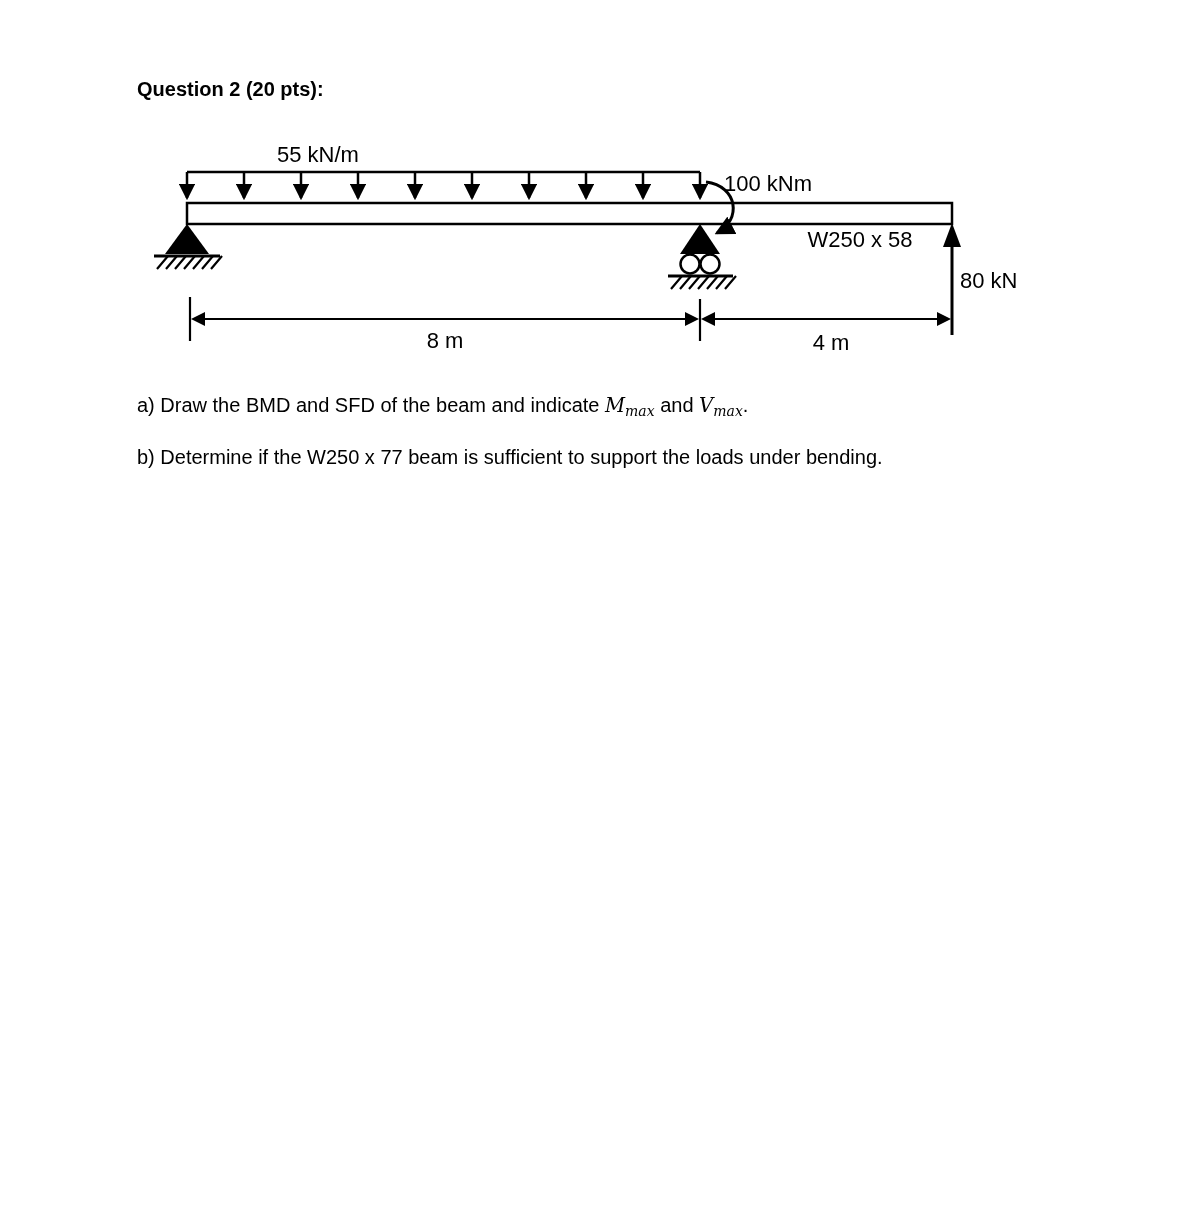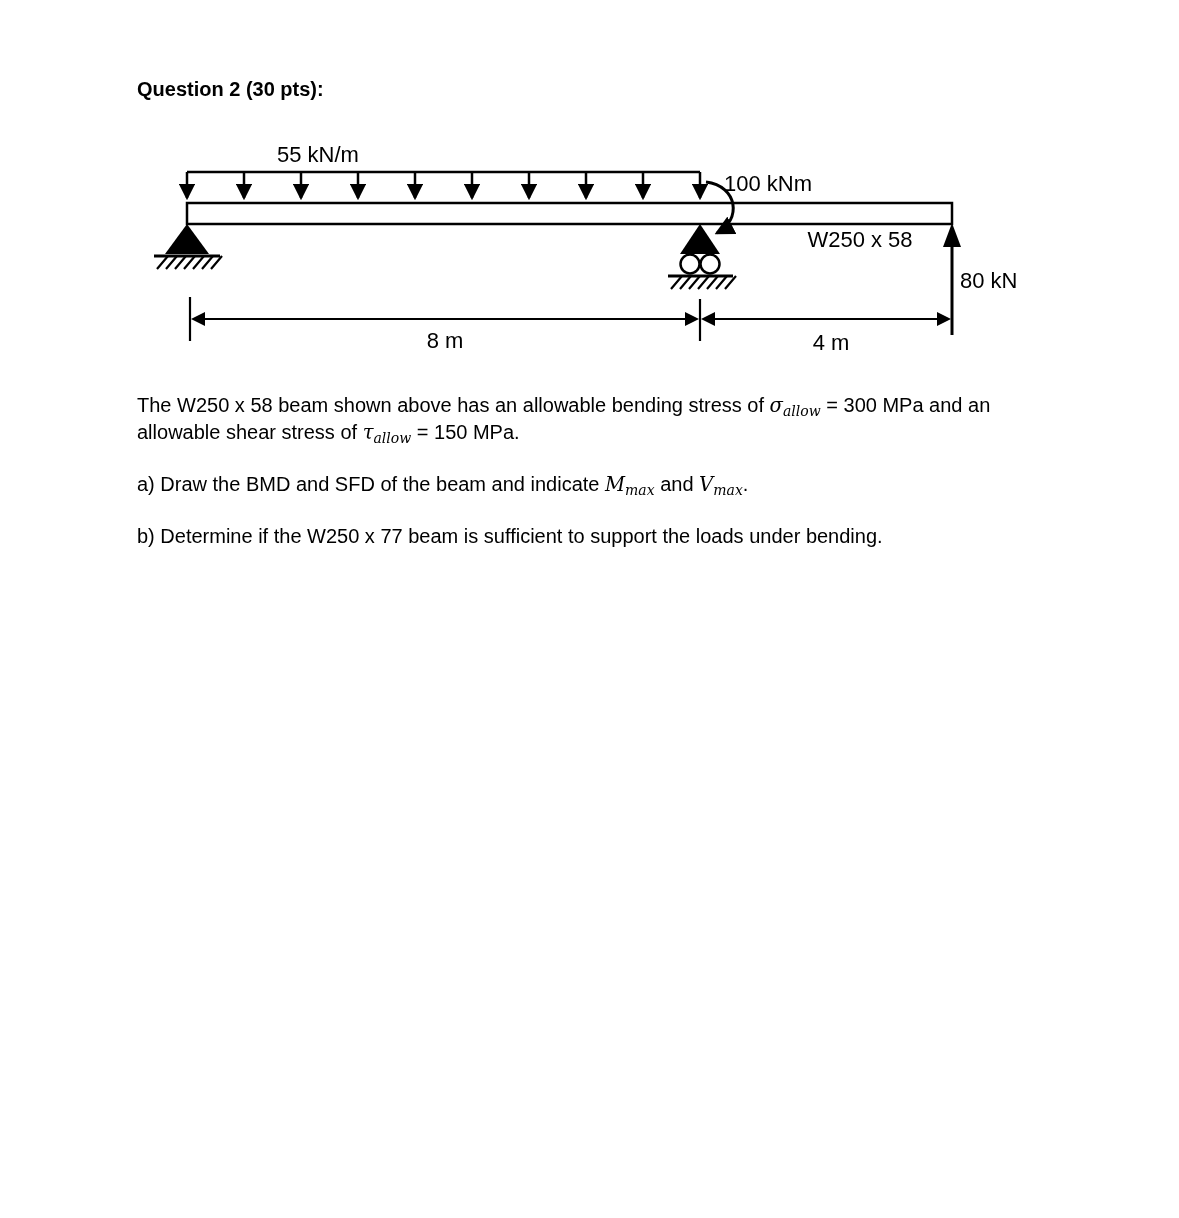--- a/index.html
+++ b/index.html
@@ -33,21 +33,21 @@
   .sub {
     font-family: "DejaVu Serif", serif;
     font-style: italic;
     font-size: 0.70em;
     position: relative; top: 0.28em;
   }
 </style>
 </head>
 <body>
 
-<div class="heading">Question 2 (30 pts):</div>
+<div class="heading">Question 2 (20 pts):</div>
 
 <svg class="diagram" width="920" height="250" viewBox="0 0 920 250">
   <defs>
     <marker id="ah" viewBox="0 0 10 10" refX="8.6" refY="5" markerWidth="6.5" markerHeight="6.5" orient="auto-start-reverse">
       <path d="M0 0 L10 5 L0 10 z" fill="#000"></path>
     </marker>
   </defs>
 
   <text x="178" y="34" text-anchor="middle">55 kN/m</text>
 
@@ -98,18 +98,17 @@
     <line x1="53" y1="191" x2="557" y2="191" marker-start="url(#ah)" marker-end="url(#ah)"></line>
   </g>
   <g stroke="#000" stroke-width="2.2">
     <line x1="563" y1="191" x2="809" y2="191" marker-start="url(#ah)" marker-end="url(#ah)"></line>
   </g>
   <text x="305" y="220" text-anchor="middle">8 m</text>
   <text x="691" y="222" text-anchor="middle">4 m</text>
 </svg>
 
 <div class="textblock">
-  <p><span>The W250 x 58 beam shown above has an allowable bending stress of </span><span class="sym">σ</span><span class="sub">allow</span><span> = 300 MPa and an allowable shear stress of </span><span class="sym">τ</span><span class="sub">allow</span><span> = 150 MPa.</span></p>
 
   <p><span>a) Draw the BMD and SFD of the beam and indicate </span><span class="sym">M</span><span class="sub">max</span><span> and </span><span class="sym">V</span><span class="sub">max</span><span>.</span></p>
 
   <p>b) Determine if the W250 x 77 beam is sufficient to support the loads under bending.</p>
 </div>
 
 </body></html>

